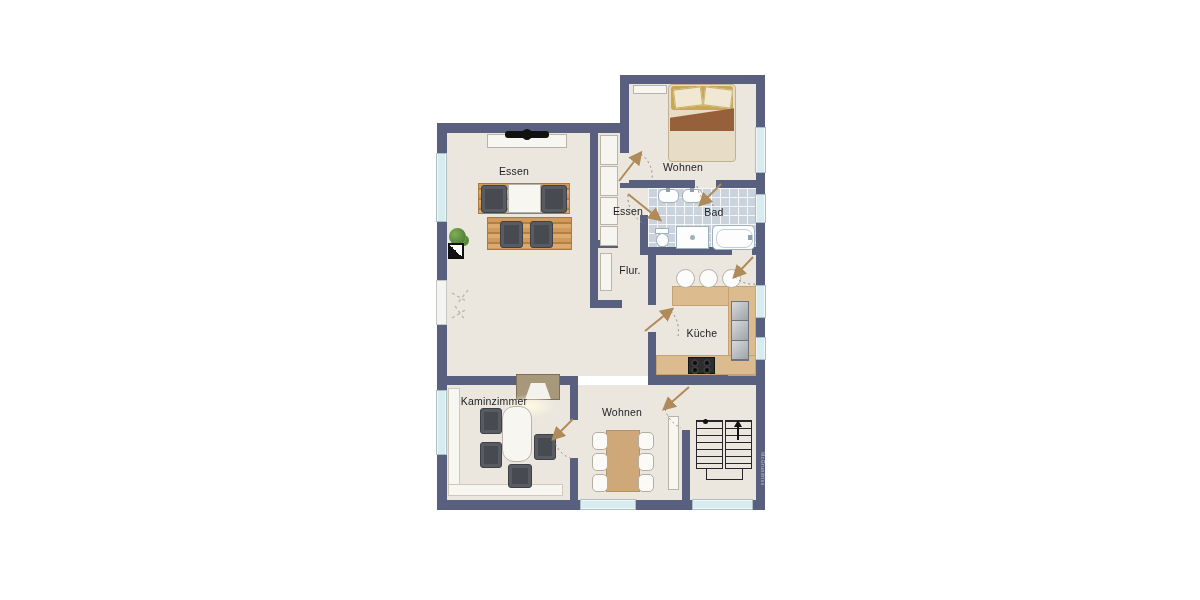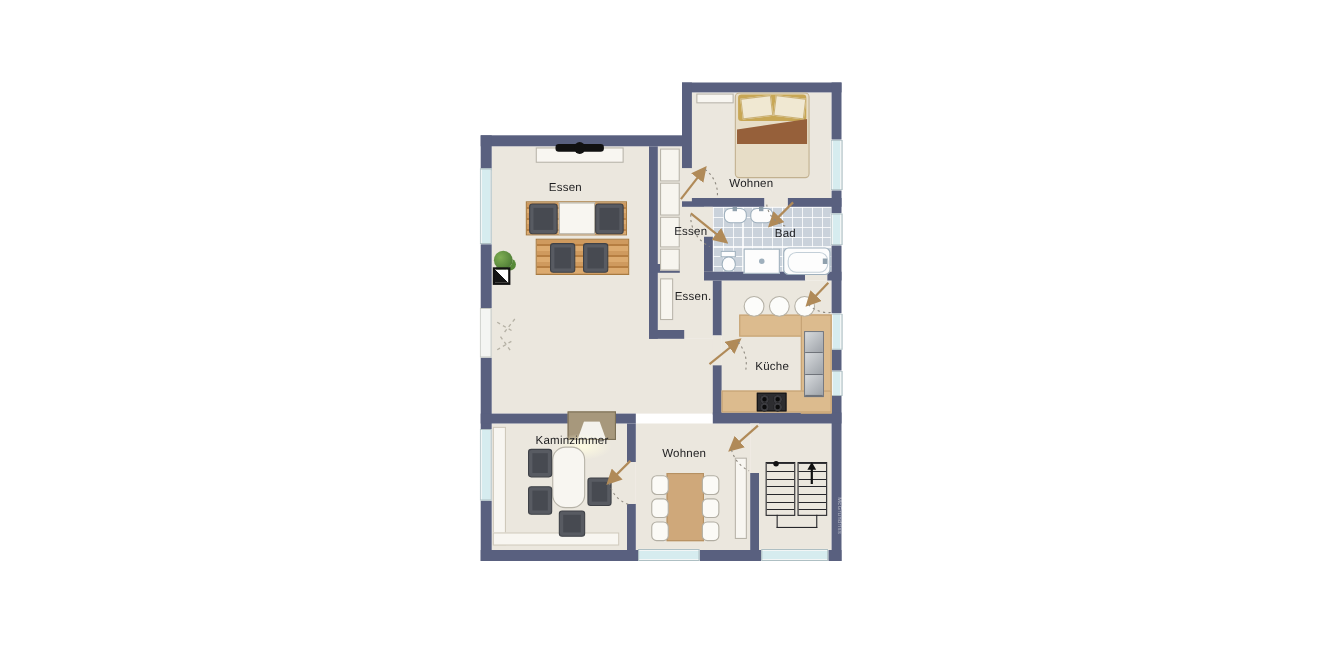--- a/index.html
+++ b/index.html
@@ -222,20 +222,20 @@
       <path d="M468,290 L457,304"></path>
       <path d="M452,318 L467,309"></path>
       <path d="M455,306 L465,320"></path>
     </g>
   </svg>
 
   <div class="room-label" style="left:514px;top:171px">Essen</div>
   <div class="room-label" style="left:683px;top:167px">Wohnen</div>
   <div class="room-label" style="left:628px;top:211px">Essen</div>
   <div class="room-label" style="left:714px;top:212px">Bad</div>
-  <div class="room-label" style="left:630px;top:270px">Essen.</div>
+  <div class="room-label" style="left:630px;top:270px">Flur.</div>
   <div class="room-label" style="left:702px;top:333px">Küche</div>
-  <div class="room-label" style="left:520px;top:401px">Kaminzimmer</div>
+  <div class="room-label" style="left:494px;top:401px">Kaminzimmer</div>
   <div class="room-label" style="left:622px;top:412px">Wohnen</div>
 
   <div class="watermark" style="left:757px;top:452px;width:9px;height:52px">McGrundriss</div>
 
 </div>
 
 </body></html>

